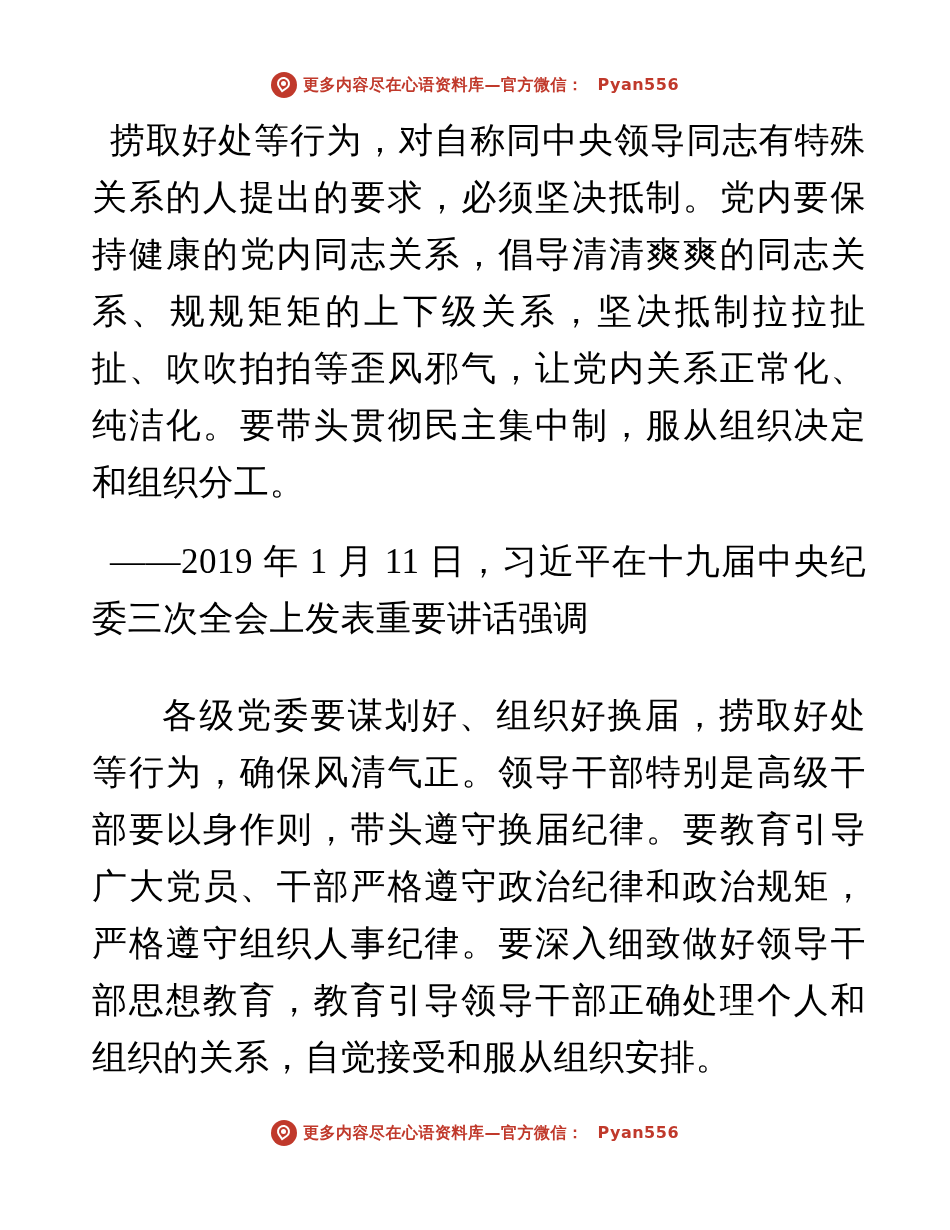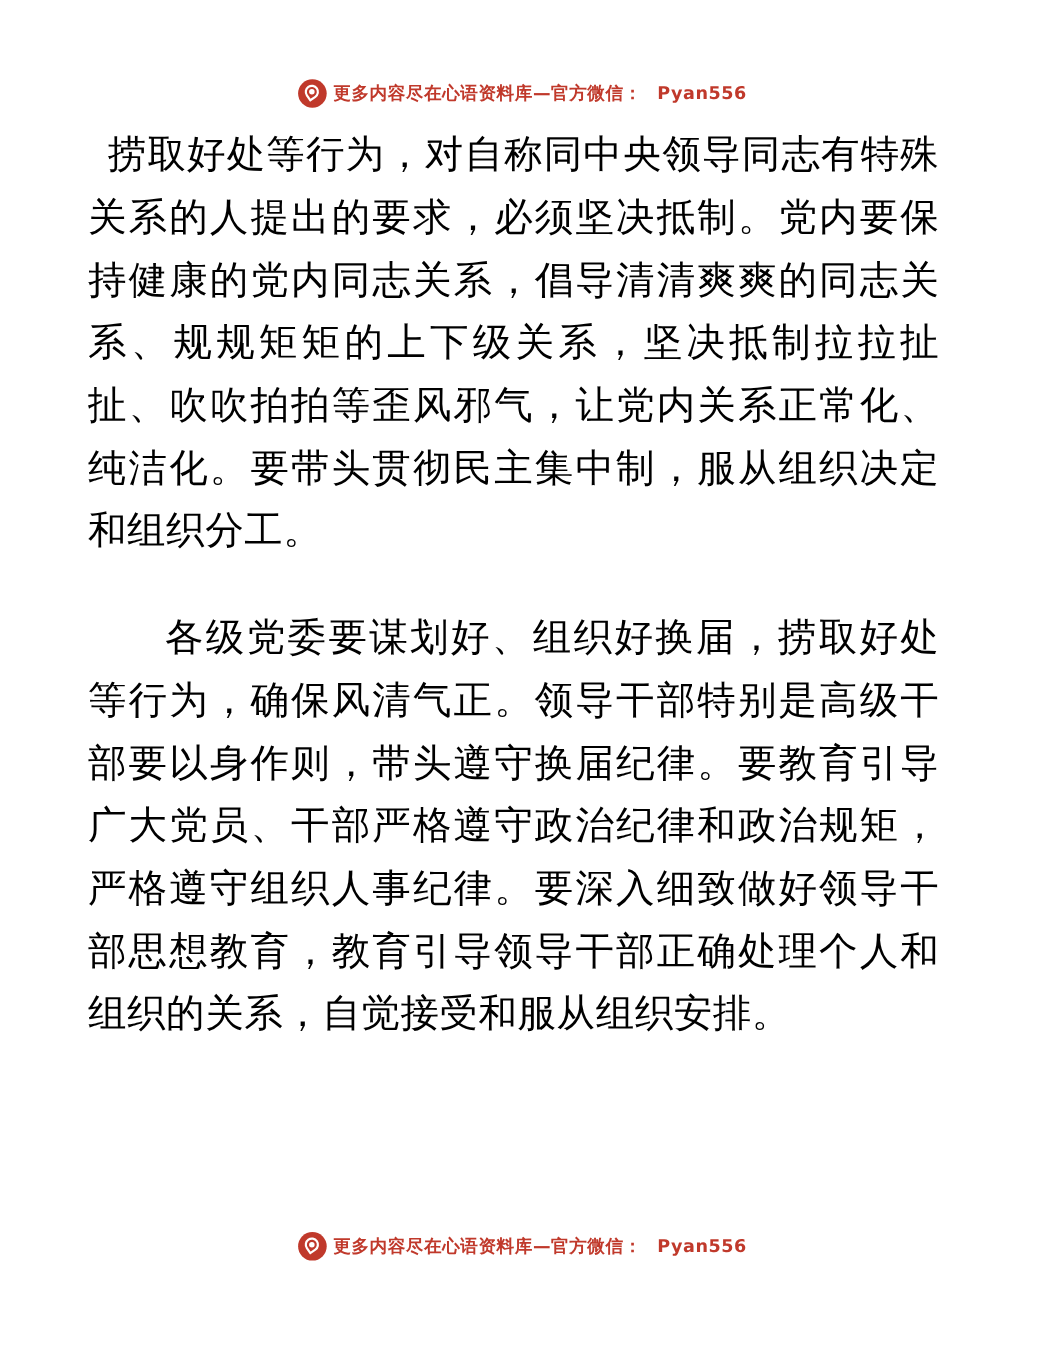--- a/index.html
+++ b/index.html
@@ -76,21 +76,21 @@
     white-space: nowrap;
   }
   .promo-text .wechat {
     margin-left: 14px;
     font-weight: bold;
   }
 
   
   .doc-body {
     position: absolute;
-    left: 80px;
+    left: 92px;
     top: 112px;
     width: 774px;
   }
   p.para {
     margin: 0 0 6px 0;
     font-size: 35px;
     line-height: 57px;
     text-align: justify;
     text-justify: inter-ideograph;
     letter-spacing: 0.5px;
@@ -106,20 +106,21 @@
 
 <div class="page">
 
   <div class="promo top">
     <span class="promo-logo"></span>
     <span class="promo-text"><span>更多内容尽在心语资料库—官方微信：</span><span class="wechat">Pyan556</span></span>
   </div>
 
   <div class="doc-body">
     <p class="para indent-1">捞取好处等行为，对自称同中央领导同志有特殊关系的人提出的要求，必须坚决抵制。党内要保持健康的党内同志关系，倡导清清爽爽的同志关系、规规矩矩的上下级关系，坚决抵制拉拉扯扯、吹吹拍拍等歪风邪气，让党内关系正常化、纯洁化。要带头贯彻民主集中制，服从组织决定和组织分工。</p>
+    <p class="para source indent-1">——2019 年 1 月 11 日，习近平在十九届中央纪委三次全会上发表重要讲话强调</p>
     <p class="para block-2 indent-2">各级党委要谋划好、组织好换届，捞取好处等行为，确保风清气正。领导干部特别是高级干部要以身作则，带头遵守换届纪律。要教育引导广大党员、干部严格遵守政治纪律和政治规矩，严格遵守组织人事纪律。要深入细致做好领导干部思想教育，教育引导领导干部正确处理个人和组织的关系，自觉接受和服从组织安排。</p>
   </div>
 
   <div class="promo bottom">
     <span class="promo-logo"></span>
     <span class="promo-text"><span>更多内容尽在心语资料库—官方微信：</span><span class="wechat">Pyan556</span></span>
   </div>
 
 </div>
 

